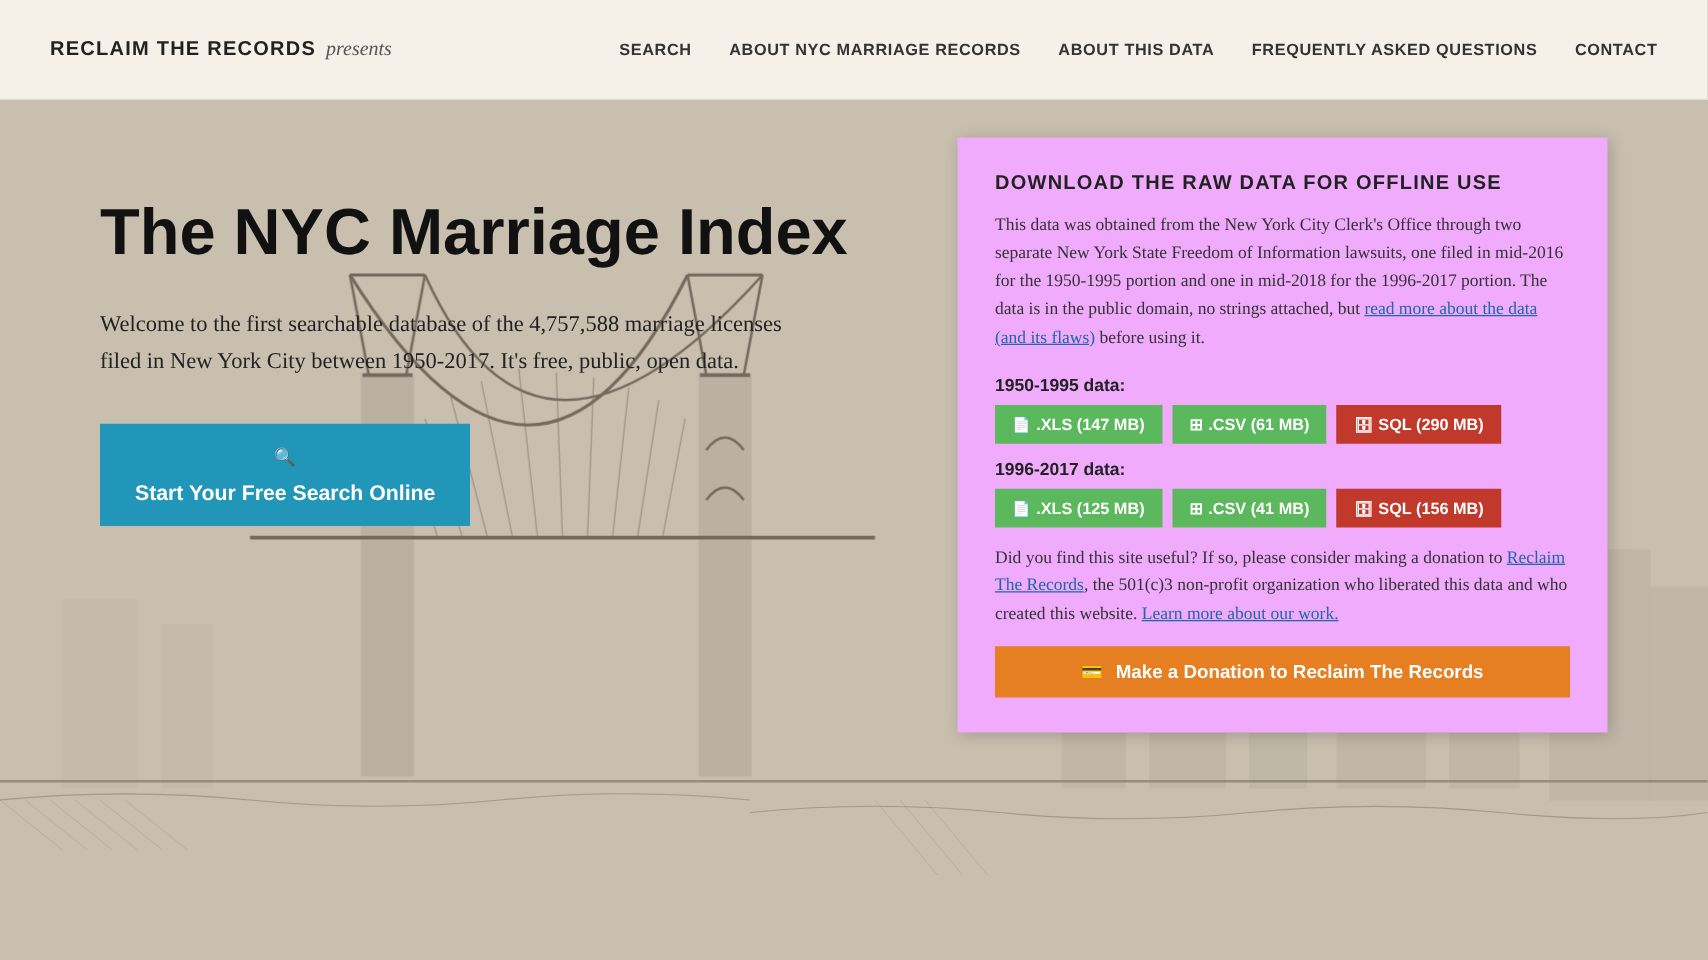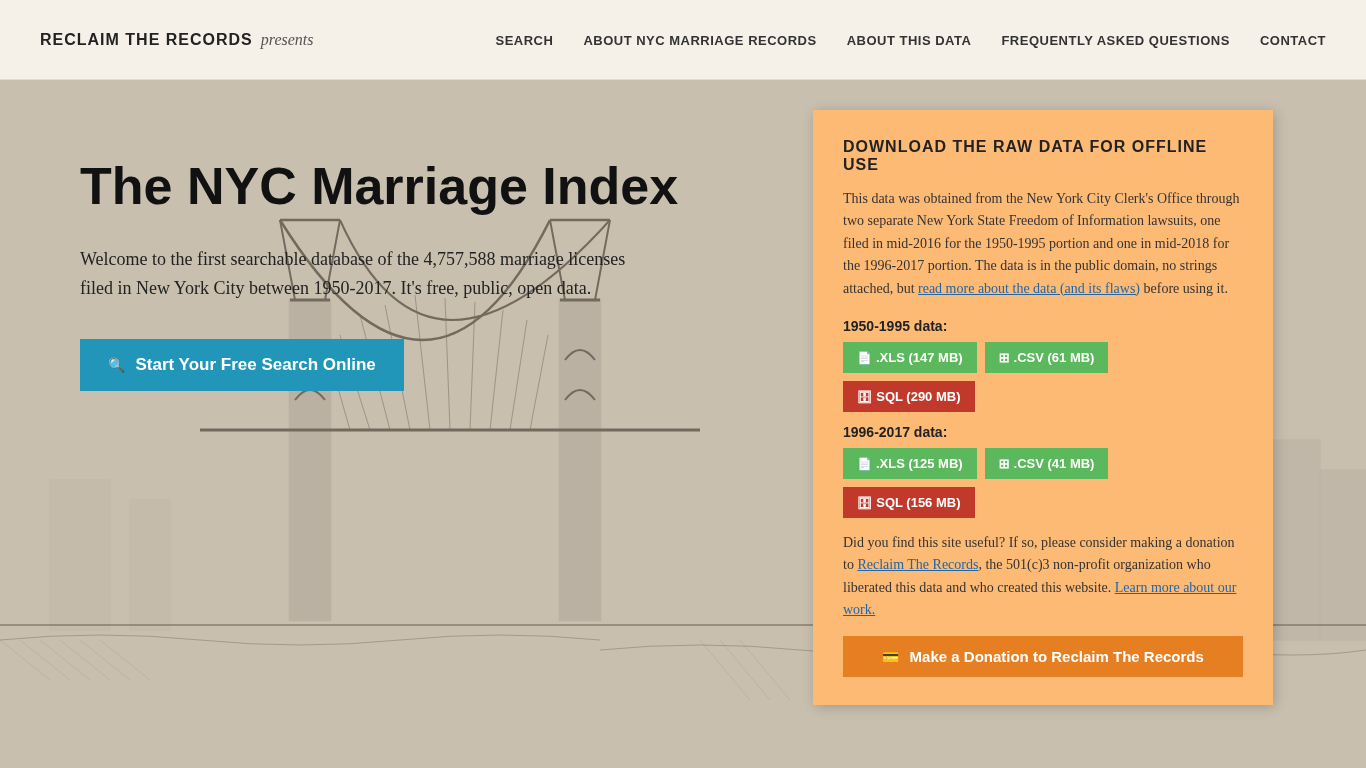--- a/index.html
+++ b/index.html
@@ -124,31 +124,32 @@
       border: none;
       padding: 16px 28px;
       font-size: 17px;
       font-family: Arial, sans-serif;
       font-weight: bold;
       cursor: pointer;
       display: inline-flex;
       align-items: center;
       gap: 10px;
       text-decoration: none;
+      flex-direction: column;
     }
 
     
     .data-panel {
       position: absolute;
       top: 30px;
-      right: 93px;
+      right: 80px;
       z-index: 10;
-      background: #fdba74;
+      background: #f0abfc;
       padding: 28px 30px;
-      width: 460px;
+      width: 520px;
       box-shadow: 2px 2px 12px rgba(0,0,0,0.2);
     }
 
     .panel-title {
       font-family: Arial, sans-serif;
       font-weight: 900;
       font-size: 16px;
       letter-spacing: 1px;
       color: #222;
       text-transform: uppercase;

